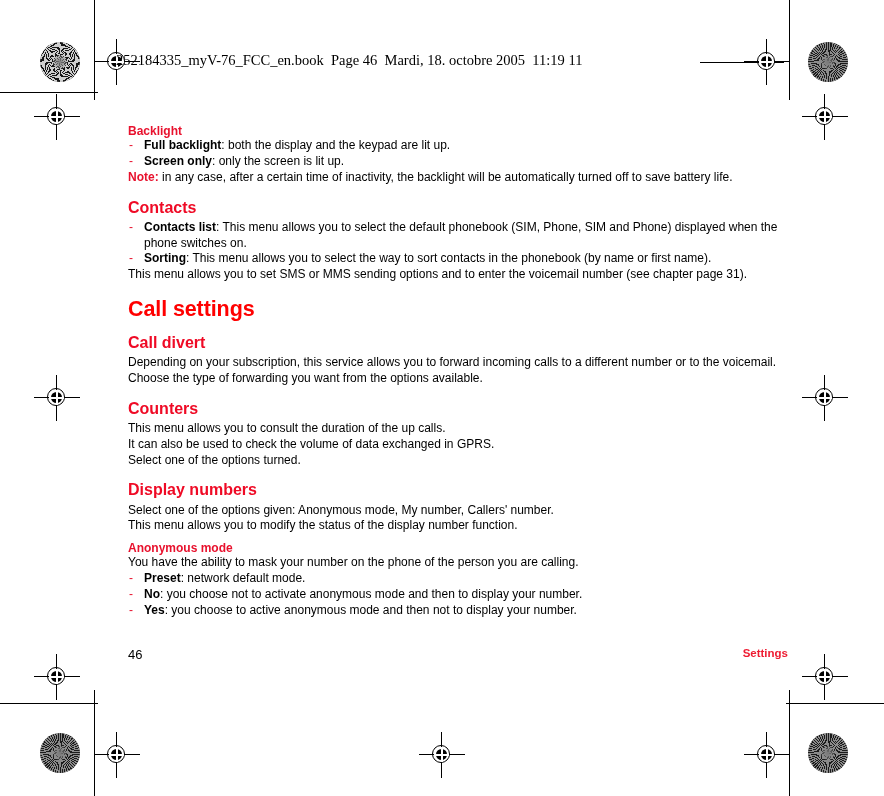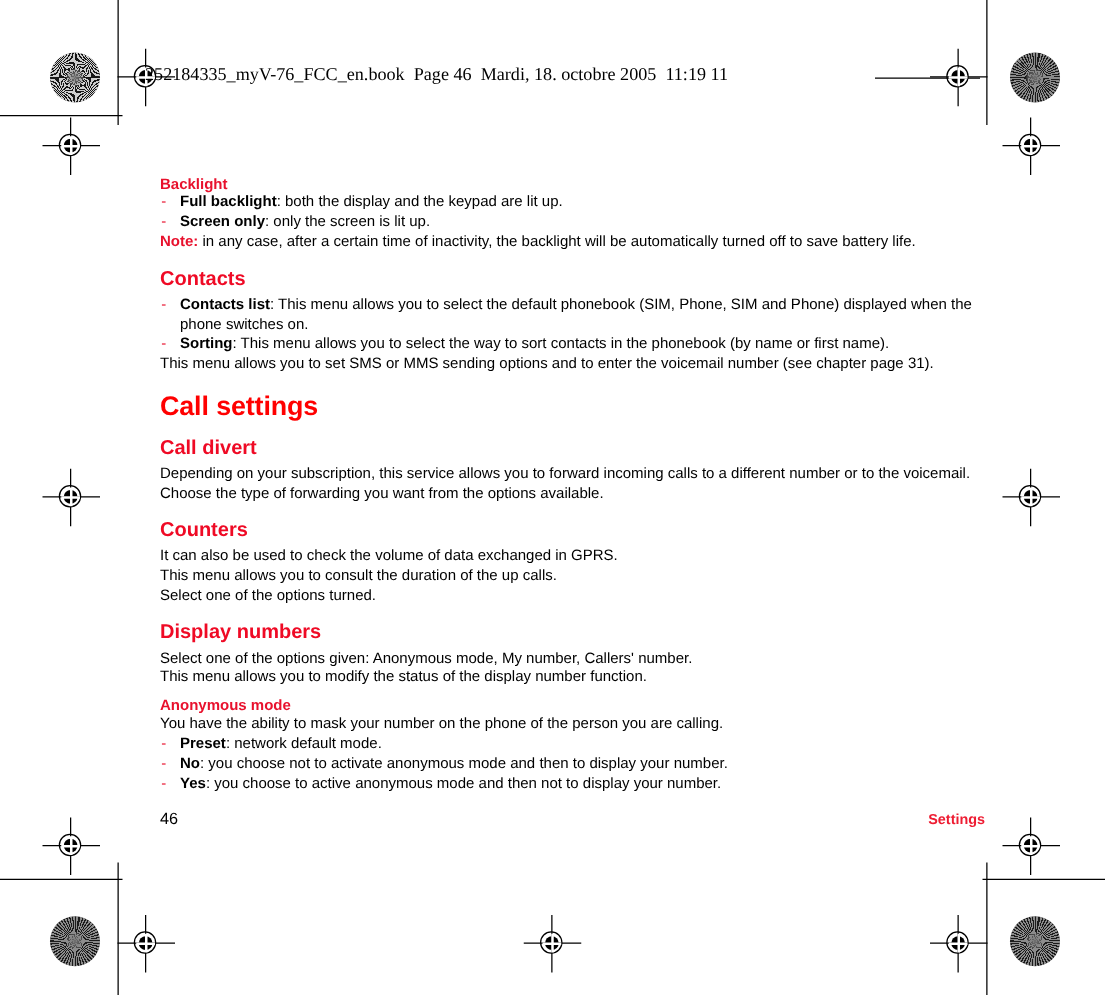--- a/index.html
+++ b/index.html
@@ -112,21 +112,21 @@
     font-family: "Liberation Serif", serif;
     font-size: 14.5px;
     color: #000;
     white-space: pre;
   }
 
   
   .content {
     position: absolute;
     left: 128px;
-    top: 140px;
+    top: 124px;
     width: 660px;
   }
 
   .h1 {
     color: #ff0000;
     font-size: 21.5px;
     font-weight: bold;
     line-height: 1.12;
     margin: 14px 0 3px 0;
     letter-spacing: -0.1px;
@@ -184,21 +184,21 @@
   .term { font-weight: bold; }
 
   
   .footer {
     position: absolute;
     left: 128px;
     top: 647px;
     width: 660px;
     display: flex;
     justify-content: space-between;
-    align-items: flex-end;
+    align-items: flex-start;
   }
   .folio {
     font-size: 13px;
     color: #000;
   }
   .running-head {
     font-size: 11.5px;
     font-weight: bold;
     color: #ee1c32;
   }
@@ -329,22 +329,22 @@
 
   <p class="body">This menu allows you to set SMS or MMS sending options and to enter the voicemail number (see chapter page 31).</p>
 
   <div class="h1">Call settings</div>
 
   <div class="h2">Call divert</div>
   <p class="body ital">Depending on your subscription, this service allows you to forward incoming calls to a different number or to the voicemail.</p>
   <p class="body">Choose the type of forwarding you want from the options available.</p>
 
   <div class="h2">Counters</div>
+  <p class="body ital">This menu allows you to consult the duration of the up calls.</p>
   <p class="body ital">It can also be used to check the volume of data exchanged in GPRS.</p>
-  <p class="body ital">This menu allows you to consult the duration of the up calls.</p>
   <p class="body">Select one of the options turned.</p>
 
   <div class="h2">Display numbers</div>
   <p class="body">Select one of the options given: Anonymous mode, My number, Callers' number.</p>
   <p class="body ital">This menu allows you to modify the status of the display number function.</p>
   <div class="h3">Anonymous mode</div>
   <p class="body">You have the ability to mask your number on the phone of the person you are calling.</p>
   <ul class="dashlist">
     <li>
       <span class="dash">-</span><span class="term">Preset</span><span>: network default mode.</span>

